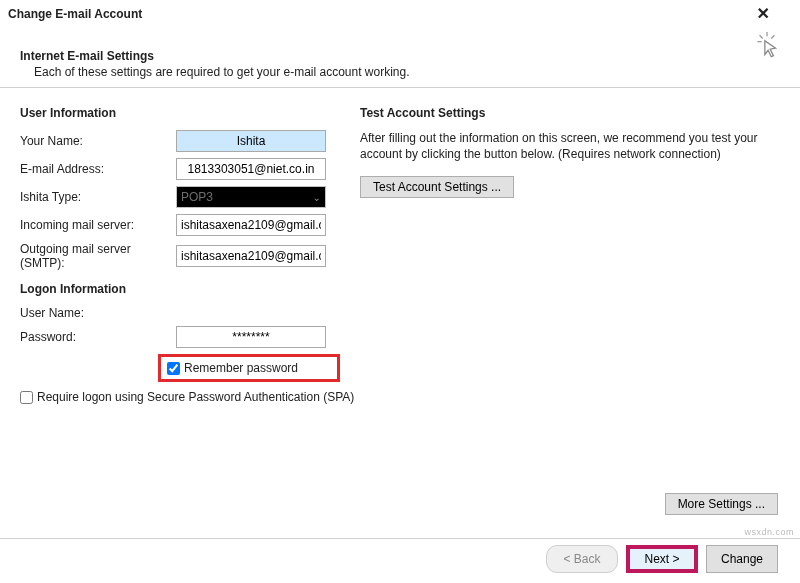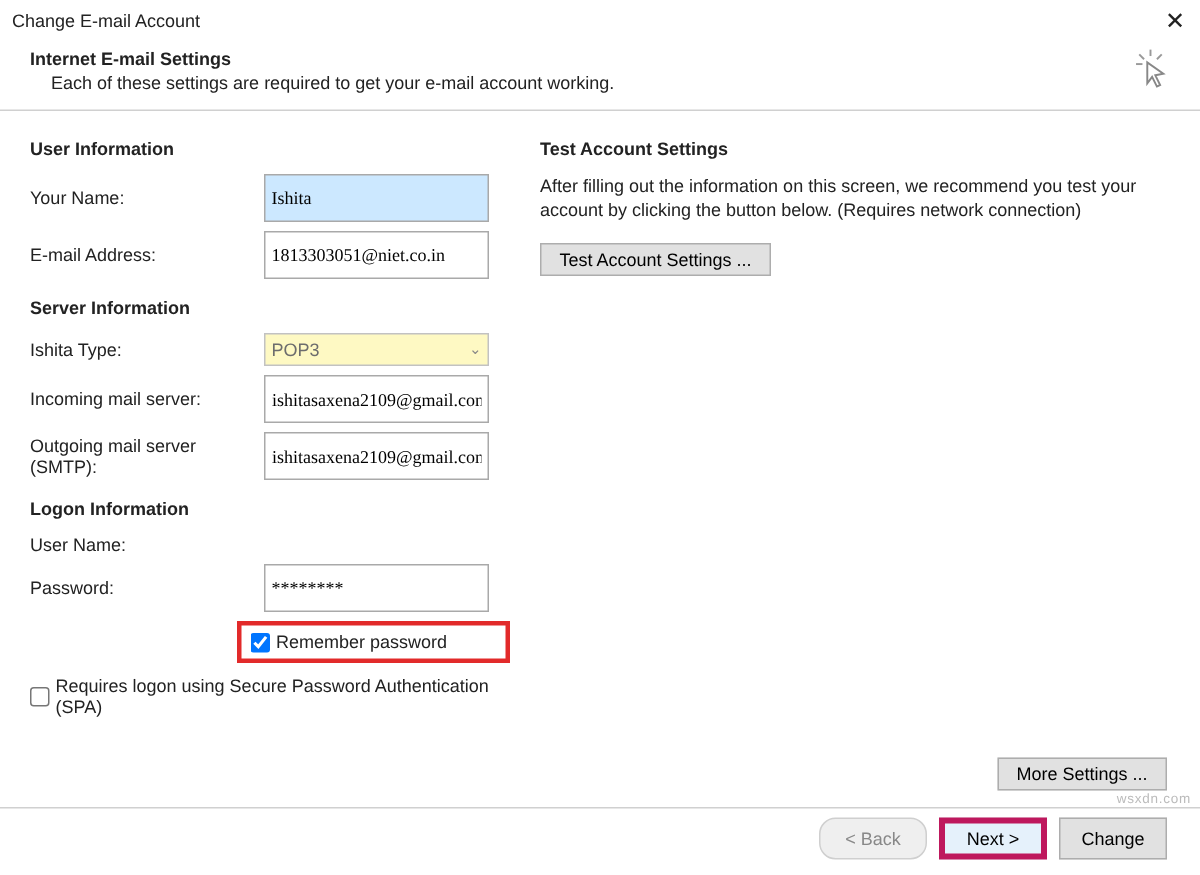--- a/index.html
+++ b/index.html
@@ -11,37 +11,38 @@
     color: #222;
     width: 800px;
     height: 583px;
     overflow: hidden;
     position: relative;
   }
   .titlebar {
     display: flex;
     justify-content: space-between;
     align-items: center;
-    padding: 4px 4px 2px 8px;
-    font-size: 12px;
+    padding: 4px 24px 2px 8px;
+    font-size: 12px;
+    font-weight: bold;
   }
   .close-x {
     font-size: 16px;
     font-family: Arial, sans-serif;
     padding: 0 6px;
     cursor: pointer;
   }
   .header {
     padding: 6px 20px 8px 20px;
     display: flex;
     justify-content: space-between;
     align-items: flex-start;
   }
   .header h3 {
-    margin: 0 0 2px 0;
+    margin: 18px 0 2px 0;
     font-size: 12px;
     font-weight: bold;
   }
   .header p {
     margin: 0;
     font-size: 12px;
     padding-left: 14px;
   }
   .cursor-icon svg { width: 26px; height: 30px; }
   .hr {
@@ -63,32 +64,33 @@
   .row {
     display: flex;
     align-items: center;
     margin-bottom: 6px;
   }
   .row label {
     width: 156px;
   }
   .row input[type="text"], .row input[type="password"] {
     width: 150px;
-    height: 32px;
+    height: 22px;
     padding: 1px 4px;
-    font-family: Liberation Serif, serif;
+    font-family: Liberation Sans, sans-serif;
     font-size: 12px;
     border: 1px solid #a9a9a9;
+    text-align: center;
   }
   .selected { background: #cce8ff; }
   .select {
     width: 150px;
     height: 22px;
     border: 1px solid #c2c2c2;
-    background: #fef9c3;
+    background: #000000;
     display: flex;
     align-items: center;
     justify-content: space-between;
     padding: 0 4px;
     color: #6d6d6d;
   }
   .chev { font-size: 10px; color: #888; }
   .check-row {
     display: flex;
     align-items: center;
@@ -118,21 +120,21 @@
   }
   button.win:disabled {
     color: #888;
     background: #efefef;
     border-color: #cfcfcf;
     border-radius: 11px;
   }
   .more-settings-wrap {
     position: absolute;
     right: 22px;
-    bottom: 56px;
+    bottom: 68px;
   }
   .footer-sep {
     position: absolute;
     bottom: 44px;
     left: 0; right: 0;
     height: 1px;
     background: #d0d0d0;
   }
   .footer {
     position: absolute;
@@ -181,21 +183,20 @@
 
     <div class="row">
       <label>Your Name:</label>
       <input type="text" class="selected" value="Ishita" style="">
     </div>
     <div class="row">
       <label>E-mail Address:</label>
       <input type="text" value="1813303051@niet.co.in" style="">
     </div>
 
-    <div class="section-title mt">Server Information</div>
     <div class="row">
       <label>Ishita Type:</label>
       <div class="select">
         <span>POP3</span>
         <span class="chev">⌄</span>
       </div>
     </div>
     <div class="row">
       <label>Incoming mail server:</label>
       <input type="text" value="ishitasaxena2109@gmail.com" style="">
@@ -216,21 +217,21 @@
 
     <div class="highlight-box">
       <div class="check-row">
         <input type="checkbox" checked="" style="">
         <span>Remember password</span>
       </div>
     </div>
 
     <div class="check-row spa-row">
       <input type="checkbox" style="">
-      <span>Requires logon using Secure Password Authentication (SPA)</span>
+      <span>Require logon using Secure Password Authentication (SPA)</span>
     </div>
   </div>
 
   <div class="col">
     <div class="section-title">Test Account Settings</div>
     <p class="desc">After filling out the information on this screen, we recommend you test your account by clicking the button below. (Requires network connection)</p>
     <button class="win">Test Account Settings ...</button>
   </div>
 </div>
 

